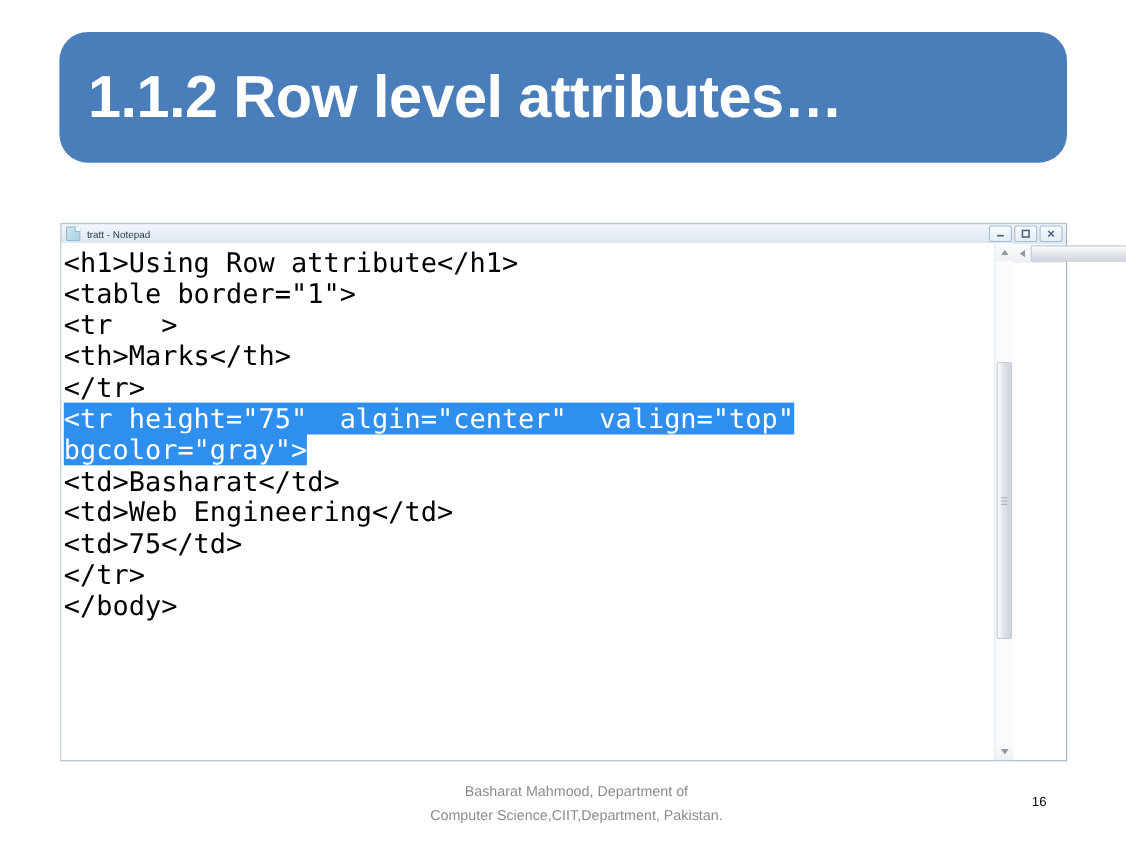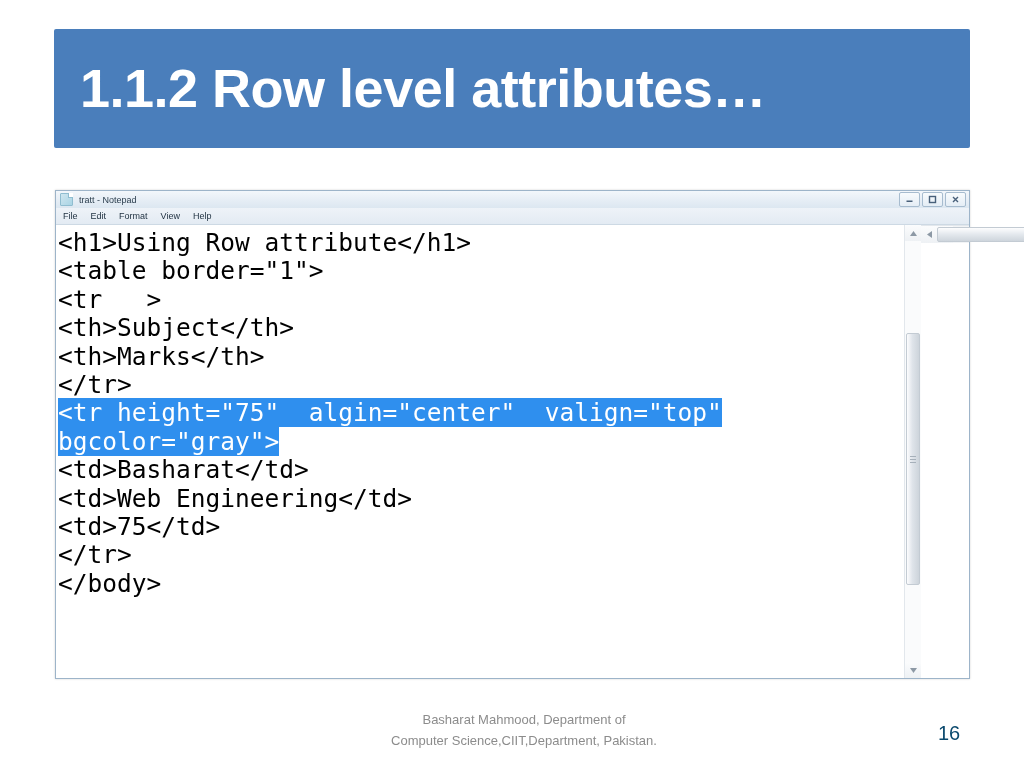--- a/index.html
+++ b/index.html
@@ -16,40 +16,40 @@
   }
 
   
   .title-banner {
     position: absolute;
     left: 54px;
     top: 29px;
     width: 916px;
     height: 119px;
     background: #4a7ebb;
-    border-radius: 2px;
+    border-radius: 26px;
     box-sizing: border-box;
     display: flex;
     align-items: center;
   }
   .title-text {
     color: #ffffff;
     font-size: 54px;
     font-weight: bold;
     letter-spacing: -0.5px;
     padding-left: 26px;
     line-height: 1.05;
     white-space: nowrap;
   }
 
   
   .notepad-window {
     position: absolute;
     left: 55px;
-    top: 190px;
+    top: 203px;
     width: 915px;
     height: 489px;
     background: #f0f3f7;
     border: 1px solid #9db4c9;
     box-sizing: border-box;
     box-shadow: 0 0 2px rgba(0,0,0,0.18);
     display: flex;
     flex-direction: column;
   }
 
@@ -255,22 +255,22 @@
     width: 1024px;
     text-align: center;
     font-size: 13px;
     color: #8c8c8c;
     line-height: 21px;
   }
   .page-number {
     position: absolute;
     left: 938px;
     top: 722px;
-    font-size: 20px;
-    color: #0c4a6e;
+    font-size: 12px;
+    color: #000000;
   }
 </style>
 </head>
 <body>
 
 <div class="title-banner">
   <div class="title-text">1.1.2 Row level attributes…</div>
 </div>
 
 <div class="notepad-window">
@@ -290,36 +290,28 @@
           </svg>
       </span>
       <span class="win-btn">
         <svg width="9" height="9" viewBox="0 0 9 9">
             <path d="M2 2 L7 7 M7 2 L2 7" stroke="#48607a" stroke-width="1.4" fill="none"></path>
           </svg>
       </span>
     </span>
   </div>
 
-  <div class="menubar">
-    <span class="menu-item">File</span>
-    <span class="menu-item">Edit</span>
-    <span class="menu-item">Format</span>
-    <span class="menu-item">View</span>
-    <span class="menu-item">Help</span>
-  </div>
 
   <div class="np-body">
     <div class="np-main">
 
       <div class="text-area" id="code-area">
           <div class="code-line">&lt;h1&gt;Using Row attribute&lt;/h1&gt;</div>
           <div class="code-line">&lt;table border="1"&gt;</div>
           <div class="code-line">&lt;tr   &gt;</div>
-          <div class="code-line">&lt;th&gt;Subject&lt;/th&gt;</div>
           <div class="code-line">&lt;th&gt;Marks&lt;/th&gt;</div>
           <div class="code-line">&lt;/tr&gt;</div>
           <div class="code-line"><span class="sel">&lt;tr height="75"  algin="center"  valign="top"</span></div>
           <div class="code-line"><span class="sel">bgcolor="gray"&gt;</span></div>
           <div class="code-line">&lt;td&gt;Basharat&lt;/td&gt;</div>
           <div class="code-line">&lt;td&gt;Web Engineering&lt;/td&gt;</div>
           <div class="code-line">&lt;td&gt;75&lt;/td&gt;</div>
           <div class="code-line">&lt;/tr&gt;</div>
           <div class="code-line">&lt;/body&gt;</div>
         </div>

